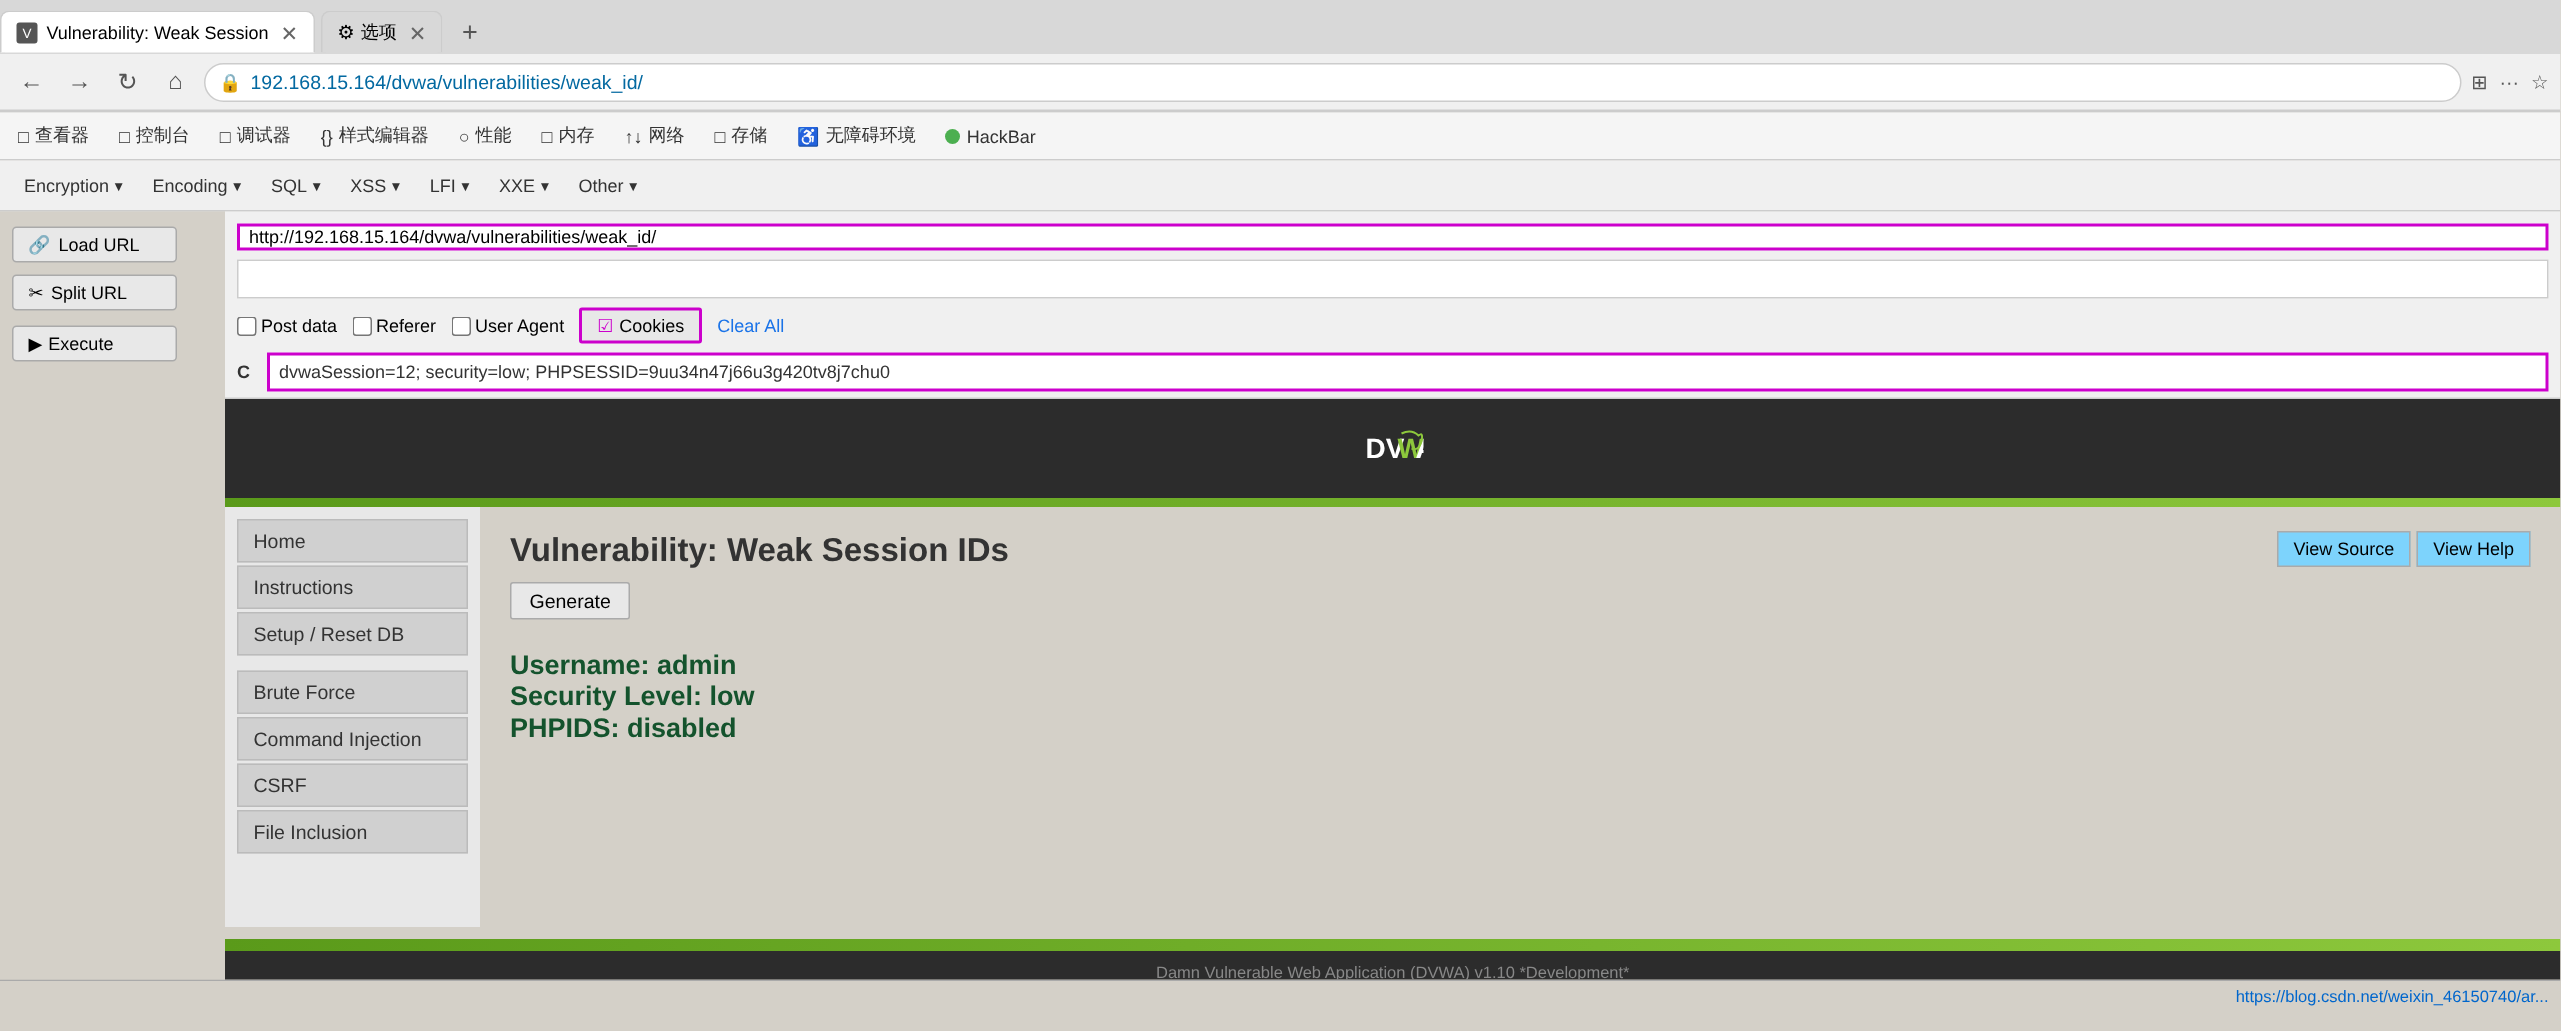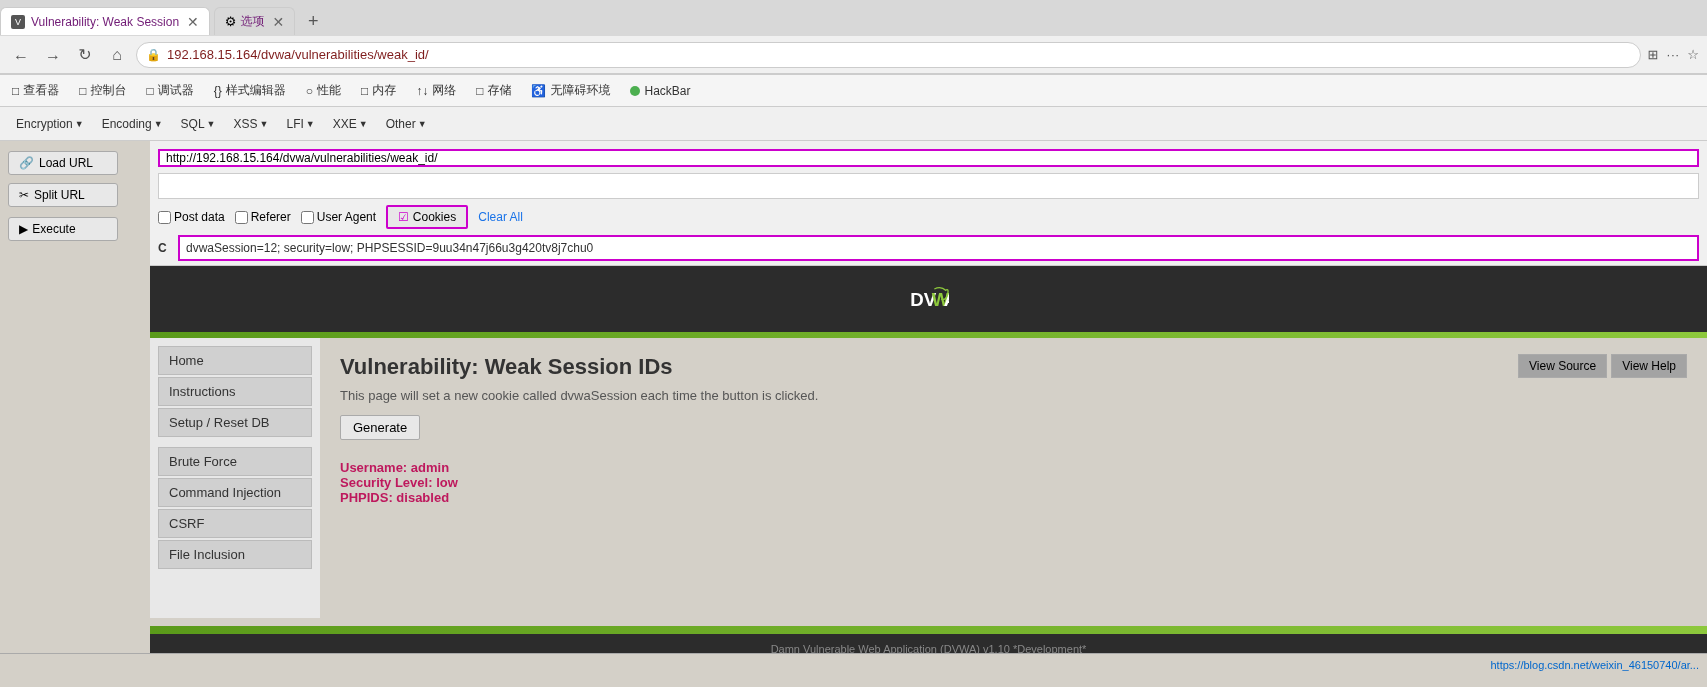--- a/index.html
+++ b/index.html
@@ -3,27 +3,27 @@
   <meta charset="utf-8">
   <style>
     * { margin: 0; padding: 0; box-sizing: border-box; }
     body { font-family: Arial, sans-serif; font-size: 13px; background: #d4d0c8; width: 1707px; height: 687px; overflow: hidden; }
 
     
     .browser-chrome { background: #f0f0f0; border-bottom: 1px solid #ccc; }
     .tab-bar { display: flex; align-items: center; padding: 6px 0 0 0; background: #d8d8d8; height: 36px; }
     .tab { display: flex; align-items: center; background: #fff; border: 1px solid #ccc; border-bottom: none; border-radius: 6px 6px 0 0; padding: 0 10px; height: 28px; font-size: 12px; min-width: 180px; }
     .tab-favicon { width: 14px; height: 14px; background: #555; border-radius: 2px; margin-right: 6px; font-size: 9px; display: flex; align-items: center; justify-content: center; color: white; }
-    .tab-title { flex: 1; font-size: 12px; color: #701a75; }
+    .tab-title { flex: 1; font-size: 12px; color: #000000; }
     .tab-close { margin-left: 8px; cursor: pointer; color: #666; font-size: 14px; }
     .tab-options { display: flex; align-items: center; background: #d8d8d8; border: 1px solid #ccc; border-bottom: none; border-radius: 6px 6px 0 0; padding: 0 10px; height: 28px; margin-left: 4px; }
     .tab-new { width: 28px; height: 28px; display: flex; align-items: center; justify-content: center; margin-left: 4px; cursor: pointer; color: #555; font-size: 18px; }
     .address-bar { display: flex; align-items: center; padding: 4px 8px; background: #f0f0f0; border-bottom: 1px solid #ccc; height: 38px; gap: 6px; }
     .nav-btn { width: 26px; height: 26px; border: none; background: none; cursor: pointer; color: #555; font-size: 16px; display: flex; align-items: center; justify-content: center; border-radius: 50%; }
-    .address-input { flex: 1; height: 26px; border: 1px solid #ccc; border-radius: 13px; padding: 0 30px 0 30px; font-size: 13px; background: #fff; color: #7f1d1d; }
+    .address-input { flex: 1; height: 26px; border: 1px solid #ccc; border-radius: 13px; padding: 0 30px 0 30px; font-size: 13px; background: #fff; color: #0369a1; }
     .address-icons { display: flex; gap: 8px; align-items: center; color: #555; }
 
     
     .dev-toolbar { display: flex; align-items: center; padding: 4px 8px; background: #f5f5f5; border-bottom: 1px solid #ccc; height: 32px; gap: 12px; font-size: 12px; color: #333; }
     .dev-tool-item { display: flex; align-items: center; gap: 4px; cursor: pointer; padding: 2px 4px; border-radius: 3px; }
     .hackbar-dot { width: 10px; height: 10px; background: #4CAF50; border-radius: 50%; }
 
     
     .hackbar { background: #f0f0f0; border-bottom: 1px solid #ccc; padding: 4px 8px; display: flex; align-items: center; gap: 4px; height: 34px; }
     .hackbar-menu { display: flex; gap: 2px; }
@@ -44,23 +44,23 @@
     .dvwa-logo-icon { width: 40px; height: 40px; }
     .dvwa-nav-green { height: 6px; background: linear-gradient(to right, #5a9a1a, #8dc83c); }
     .dvwa-body { display: flex; min-height: 280px; }
     .dvwa-sidebar { width: 170px; background: #e8e8e8; padding: 8px; }
     .dvwa-menu-item { display: block; padding: 6px 10px; font-size: 13px; color: #333; background: #d0d0d0; border: 1px solid #bbb; margin-bottom: 2px; cursor: pointer; text-decoration: none; }
     .dvwa-menu-spacer { height: 8px; }
     .dvwa-main { flex: 1; padding: 16px 20px; }
     .dvwa-title { font-size: 22px; font-weight: bold; color: #333; margin-bottom: 8px; }
     .dvwa-desc { font-size: 13px; color: #555; margin-bottom: 12px; }
     .generate-btn { padding: 4px 12px; font-size: 13px; background: #e8e8e8; border: 1px solid #aaa; cursor: pointer; border-radius: 2px; }
-    .dvwa-footer-info { margin-top: 16px; font-size: 13px; color: #be185d; }
+    .dvwa-footer-info { margin-top: 16px; font-size: 18px; color: #14532d; }
     .dvwa-footer-info span { font-weight: bold; }
-    .view-btn { padding: 4px 10px; font-size: 12px; background: #a3a3a3; border: 1px solid #aaa; cursor: pointer; }
+    .view-btn { padding: 4px 10px; font-size: 12px; background: #7dd3fc; border: 1px solid #aaa; cursor: pointer; }
     .dvwa-main-wrap { position: relative; }
     .dvwa-green-bar { height: 8px; background: linear-gradient(to right, #5a9a1a, #8dc83c); margin-top: 8px; }
     .dvwa-dark-footer { background: #2c2c2c; height: 30px; display: flex; align-items: center; justify-content: center; }
     .dvwa-footer-text { font-size: 11px; color: #888; }
     .status-bar { background: #d4d0c8; height: 22px; display: flex; align-items: center; padding: 0 8px; font-size: 11px; color: #333; border-top: 1px solid #aaa; justify-content: center; }
     .status-url { margin-left: auto; color: #0066cc; }
   </style>
 </head>
 <body>
 
@@ -242,21 +242,20 @@
           <a class="dvwa-menu-item">Instructions</a>
           <a class="dvwa-menu-item">Setup / Reset DB</a>
           <div class="dvwa-menu-spacer"></div>
           <a class="dvwa-menu-item">Brute Force</a>
           <a class="dvwa-menu-item">Command Injection</a>
           <a class="dvwa-menu-item">CSRF</a>
           <a class="dvwa-menu-item">File Inclusion</a>
         </div>
         <div class="dvwa-main dvwa-main-wrap">
           <h1 class="dvwa-title">Vulnerability: Weak Session IDs</h1>
-          <p class="dvwa-desc">This page will set a new cookie called dvwaSession each time the button is clicked.</p>
           <button class="generate-btn">Generate</button>
 
           <div class="dvwa-footer-info" style="margin-top:20px;">
             <div>
               <span>Username:</span>
               <span>admin</span>
             </div>
             <div>
               <span>Security Level:</span>
               <span>low</span>

